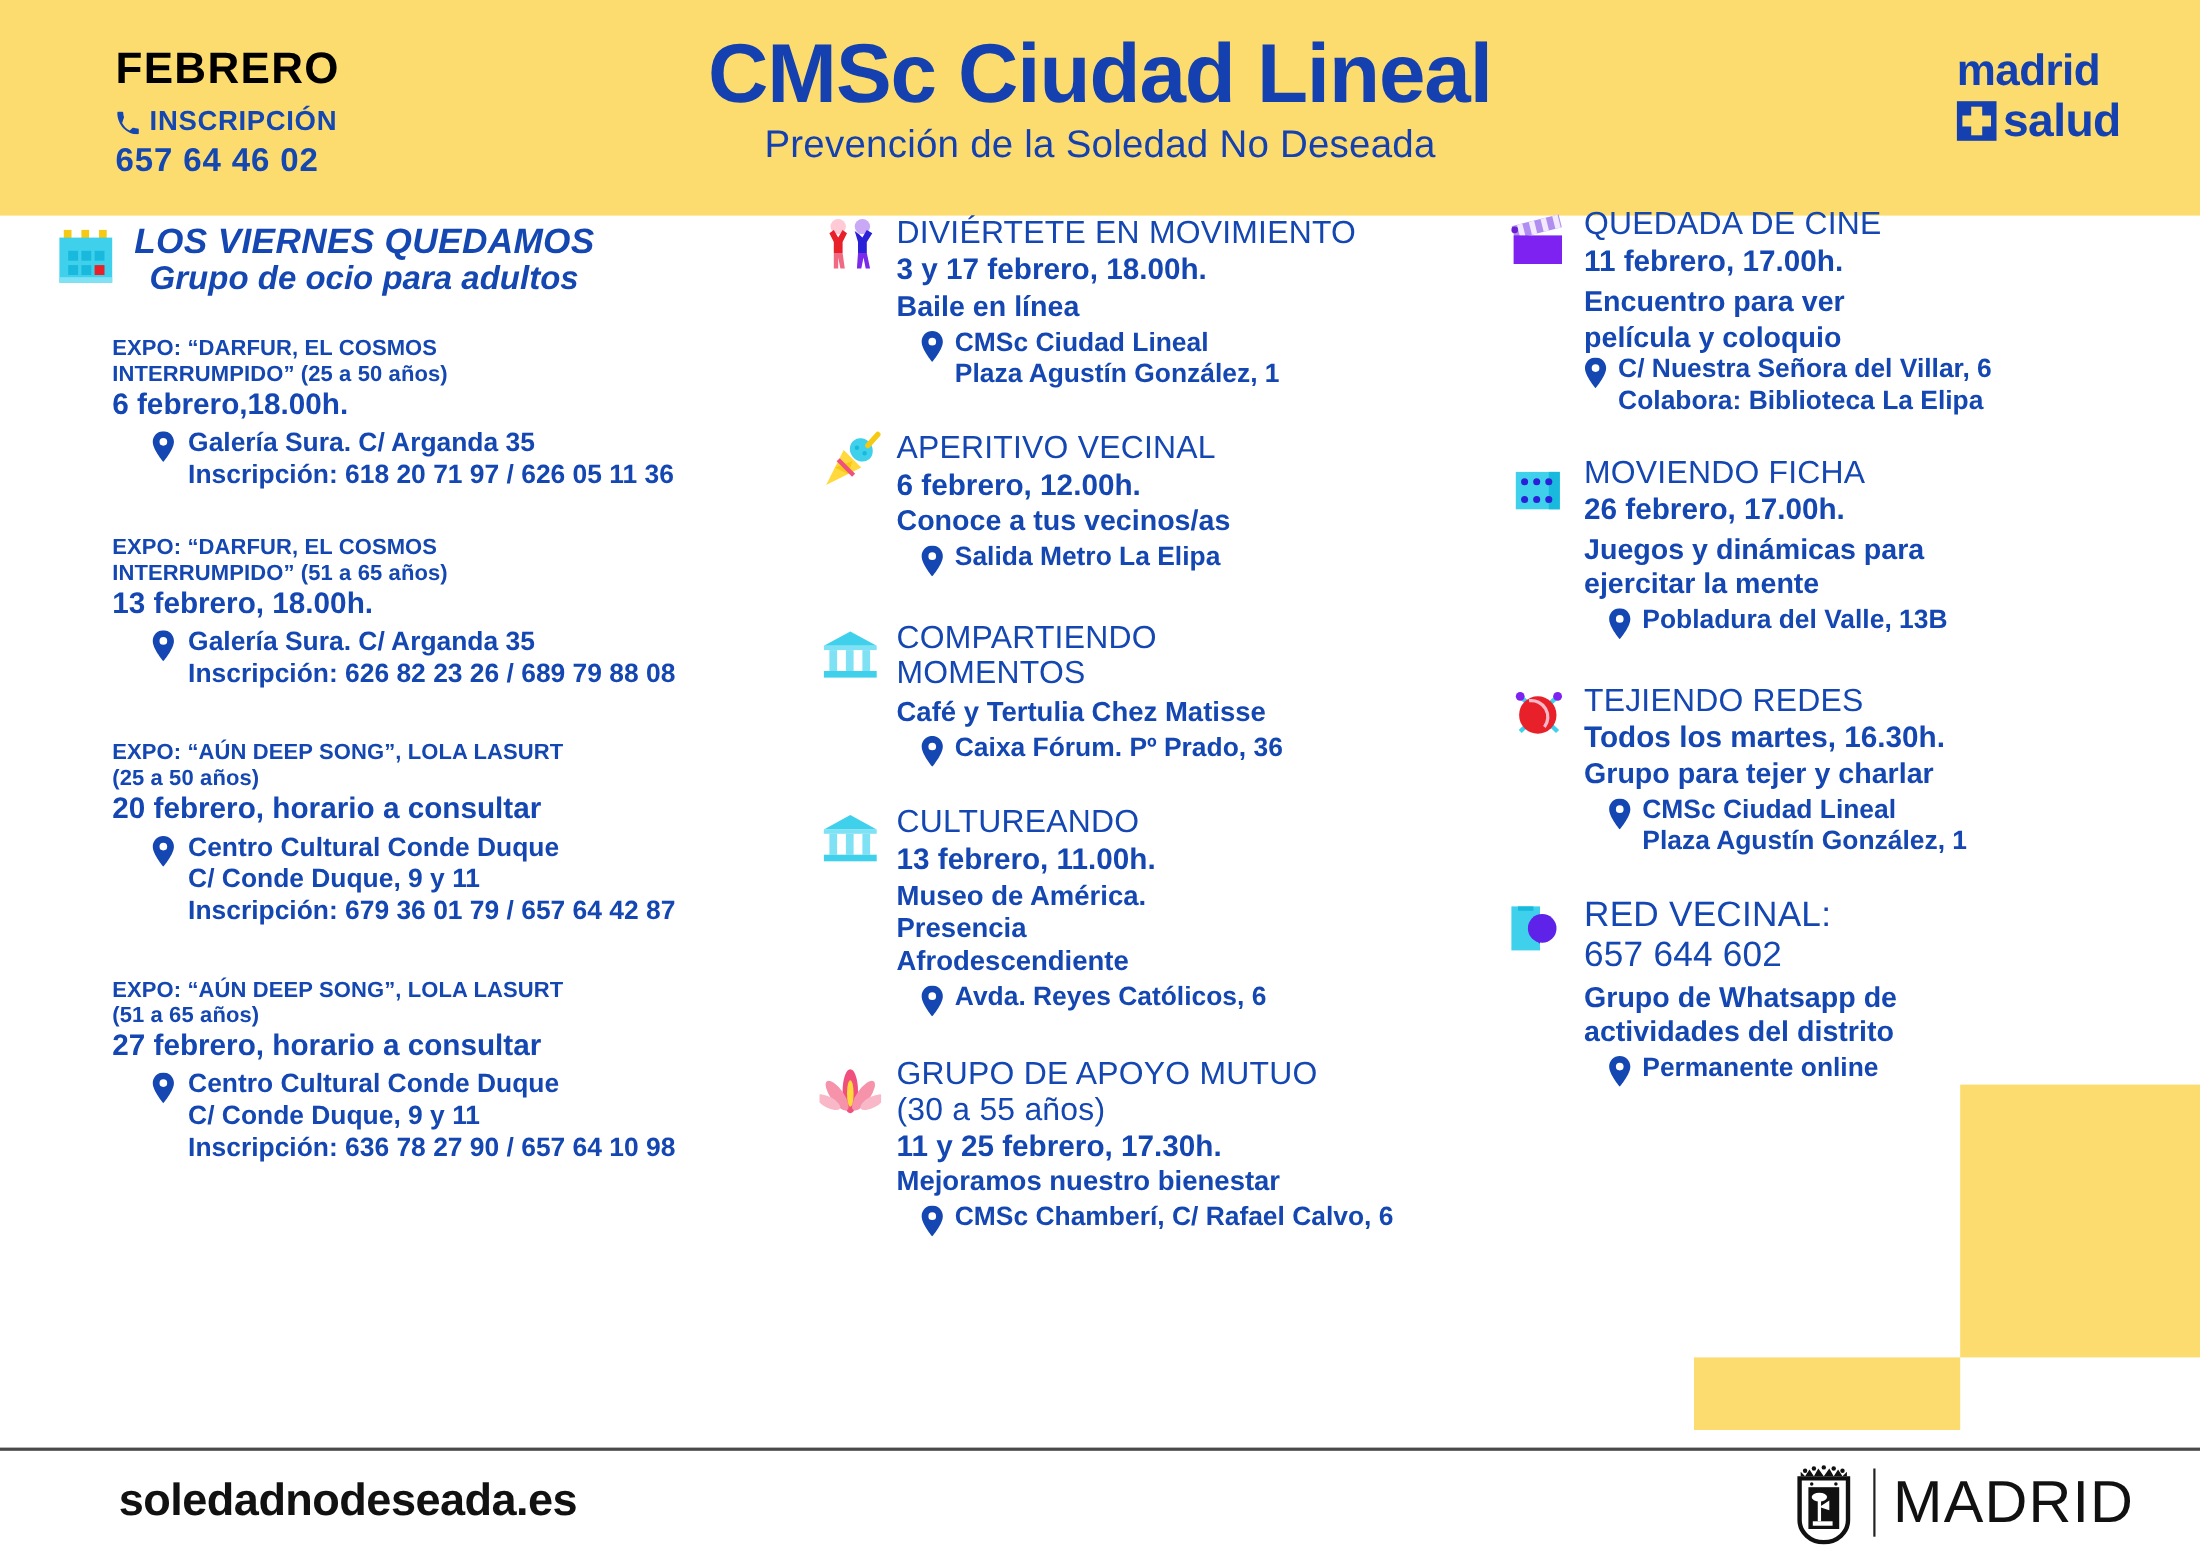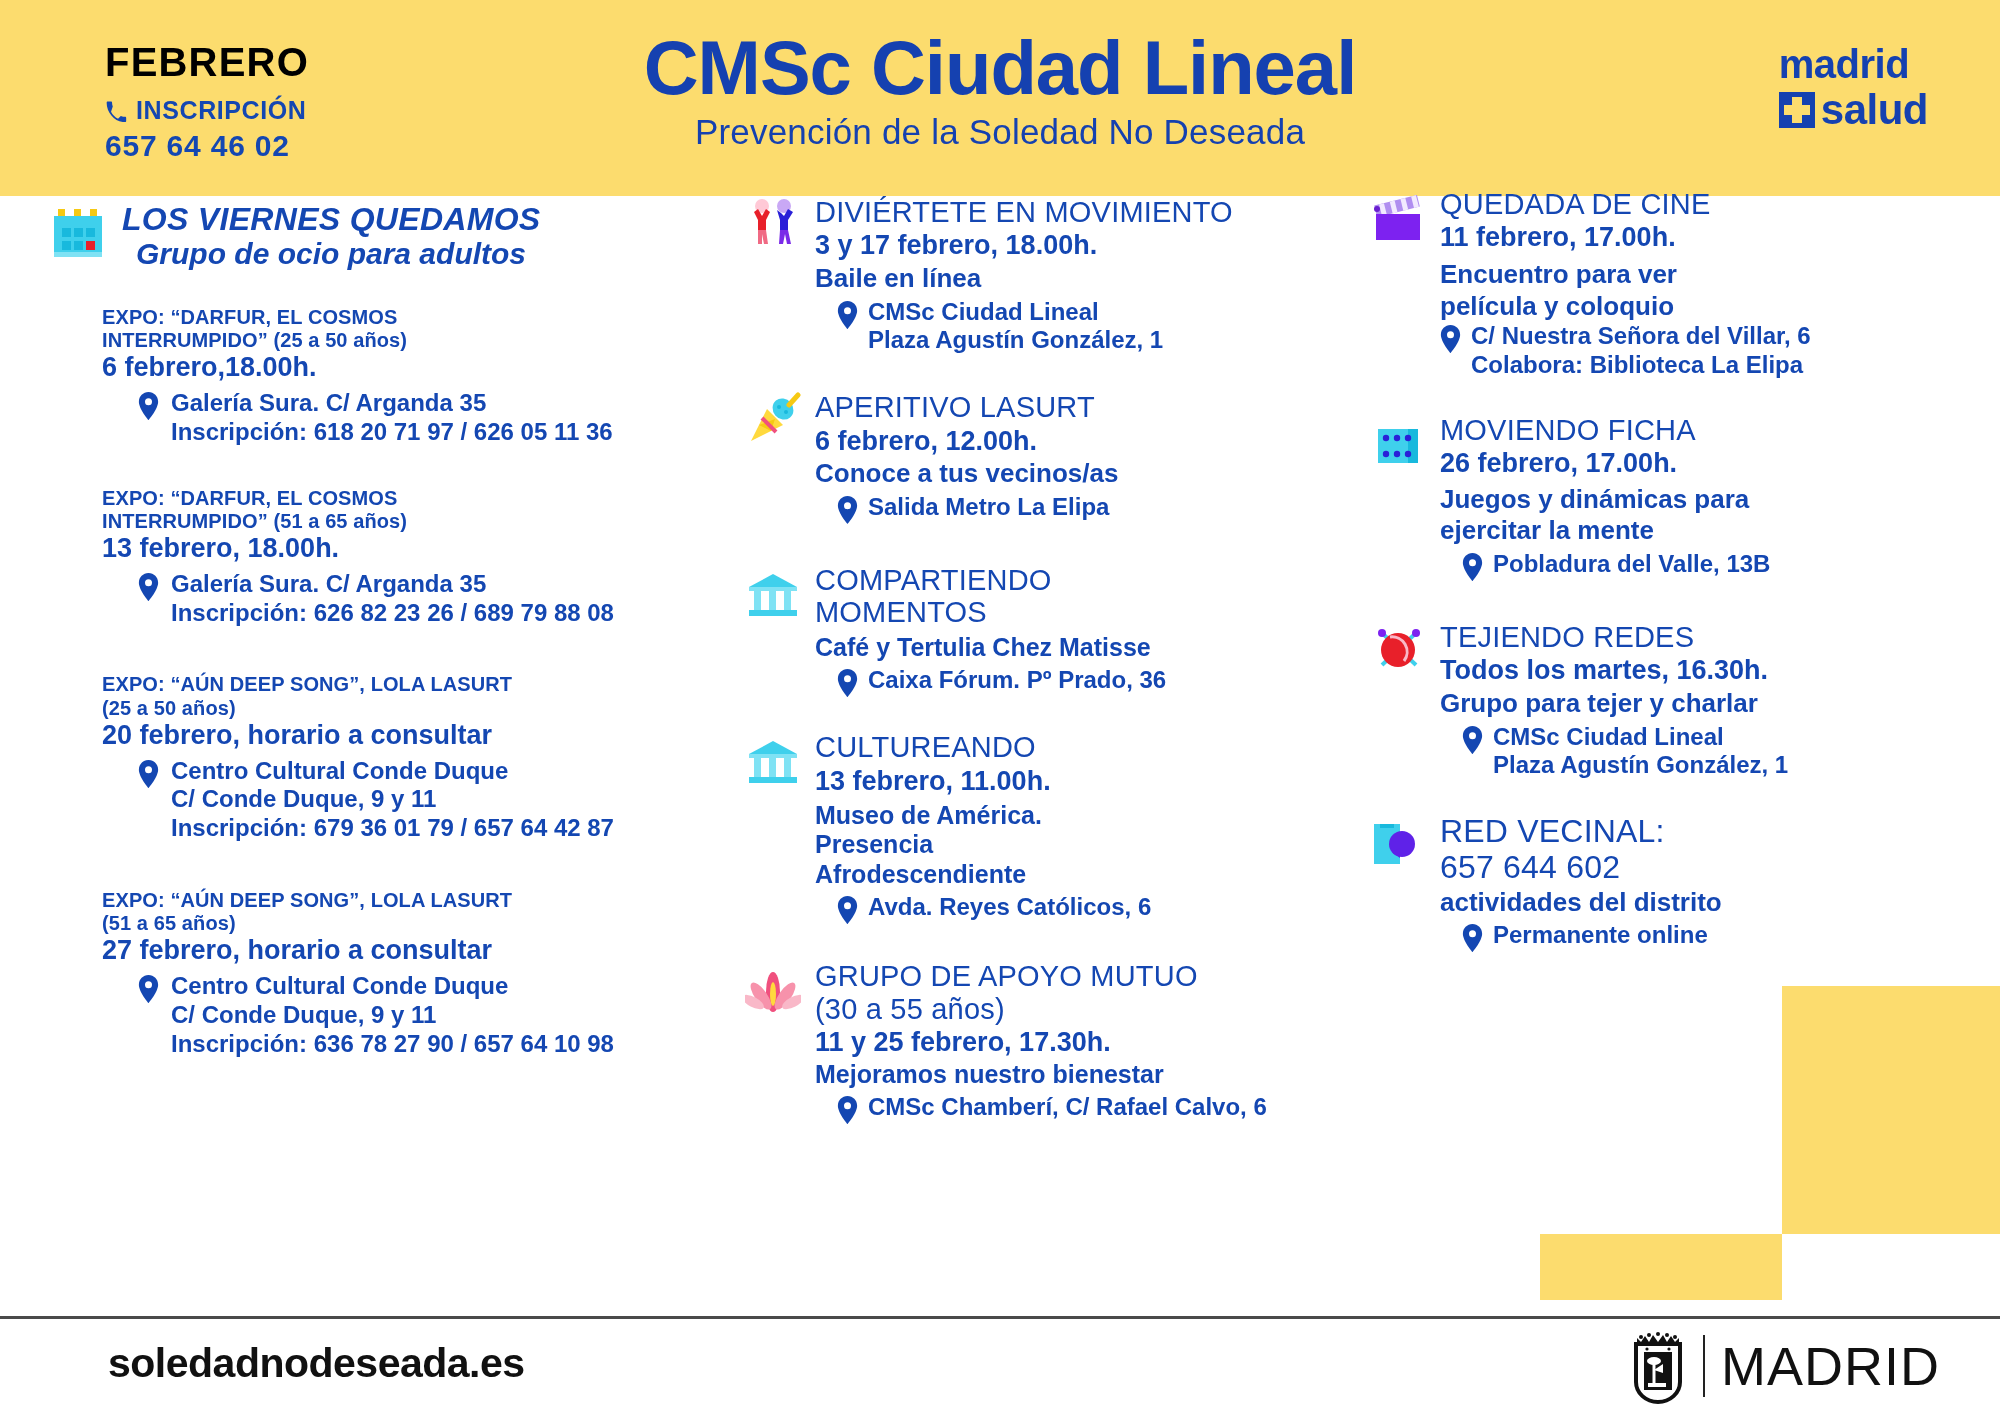--- a/index.html
+++ b/index.html
@@ -307,21 +307,21 @@
             <path d="M6 50 L22 18 L38 34 Z" fill="#ffd93d"></path>
             <path d="M14 34 L30 28 L26 40 Z" fill="#f6c913"></path>
             <ellipse cx="38" cy="18" rx="10" ry="11" transform="rotate(-40 38 18)" fill="#3fd0ec"></ellipse>
             <path d="M44 14 L53 4" stroke="#f6c913" stroke-width="5" stroke-linecap="round" fill="none"></path>
             <path d="M17 27 L31 41" stroke="#f0507e" stroke-width="4" fill="none"></path>
             <circle cx="34" cy="16" r="2" fill="#18b9dd"></circle>
             <circle cx="41" cy="21" r="2" fill="#18b9dd"></circle>
           </svg>
         </span>
         <div class="act-body">
-          <div class="act-title">APERITIVO LASURT</div>
+          <div class="act-title">APERITIVO VECINAL</div>
           <div class="act-when">6 febrero, 12.00h.</div>
           <div class="act-desc">Conoce a tus vecinos/as</div>
           <div class="place-row ind-2">
             <svg class="pin" viewBox="0 0 24 32">
                 <path fill="#1447b2" d="M12 0C5.9 0 1 4.9 1 11c0 8.2 11 21 11 21s11-12.8 11-21C23 4.9 18.1 0 12 0zm0 15a4 4 0 110-8 4 4 0 010 8z"></path>
               </svg>
             <div class="place-lines">
               <div>Salida Metro La Elipa</div>
             </div>
           </div>
@@ -516,20 +516,21 @@
           <svg viewBox="0 0 56 56" width="56" height="56">
             <rect x="4" y="8" width="26" height="40" fill="#3fd0ec"></rect>
             <rect x="10" y="8" width="14" height="4" fill="#18b9dd"></rect>
             <circle cx="32" cy="28" r="13" fill="#5f22e8"></circle>
             <path d="M22 36 L30 32 L30 42 Z" fill="#5f22e8"></path>
           </svg>
         </span>
         <div class="act-body">
           <div class="act-title" style="font-size:32px;">RED VECINAL:</div>
           <div class="act-title" style="font-size:32px;">657 644 602</div>
+          <div class="act-desc" style="margin-top:5px;">Grupo de Whatsapp de</div>
           <div class="act-desc">actividades del distrito</div>
           <div class="place-row ind-2">
             <svg class="pin" viewBox="0 0 24 32">
                 <path fill="#1447b2" d="M12 0C5.9 0 1 4.9 1 11c0 8.2 11 21 11 21s11-12.8 11-21C23 4.9 18.1 0 12 0zm0 15a4 4 0 110-8 4 4 0 010 8z"></path>
               </svg>
             <div class="place-lines">
               <div>Permanente online</div>
             </div>
           </div>
         </div>

